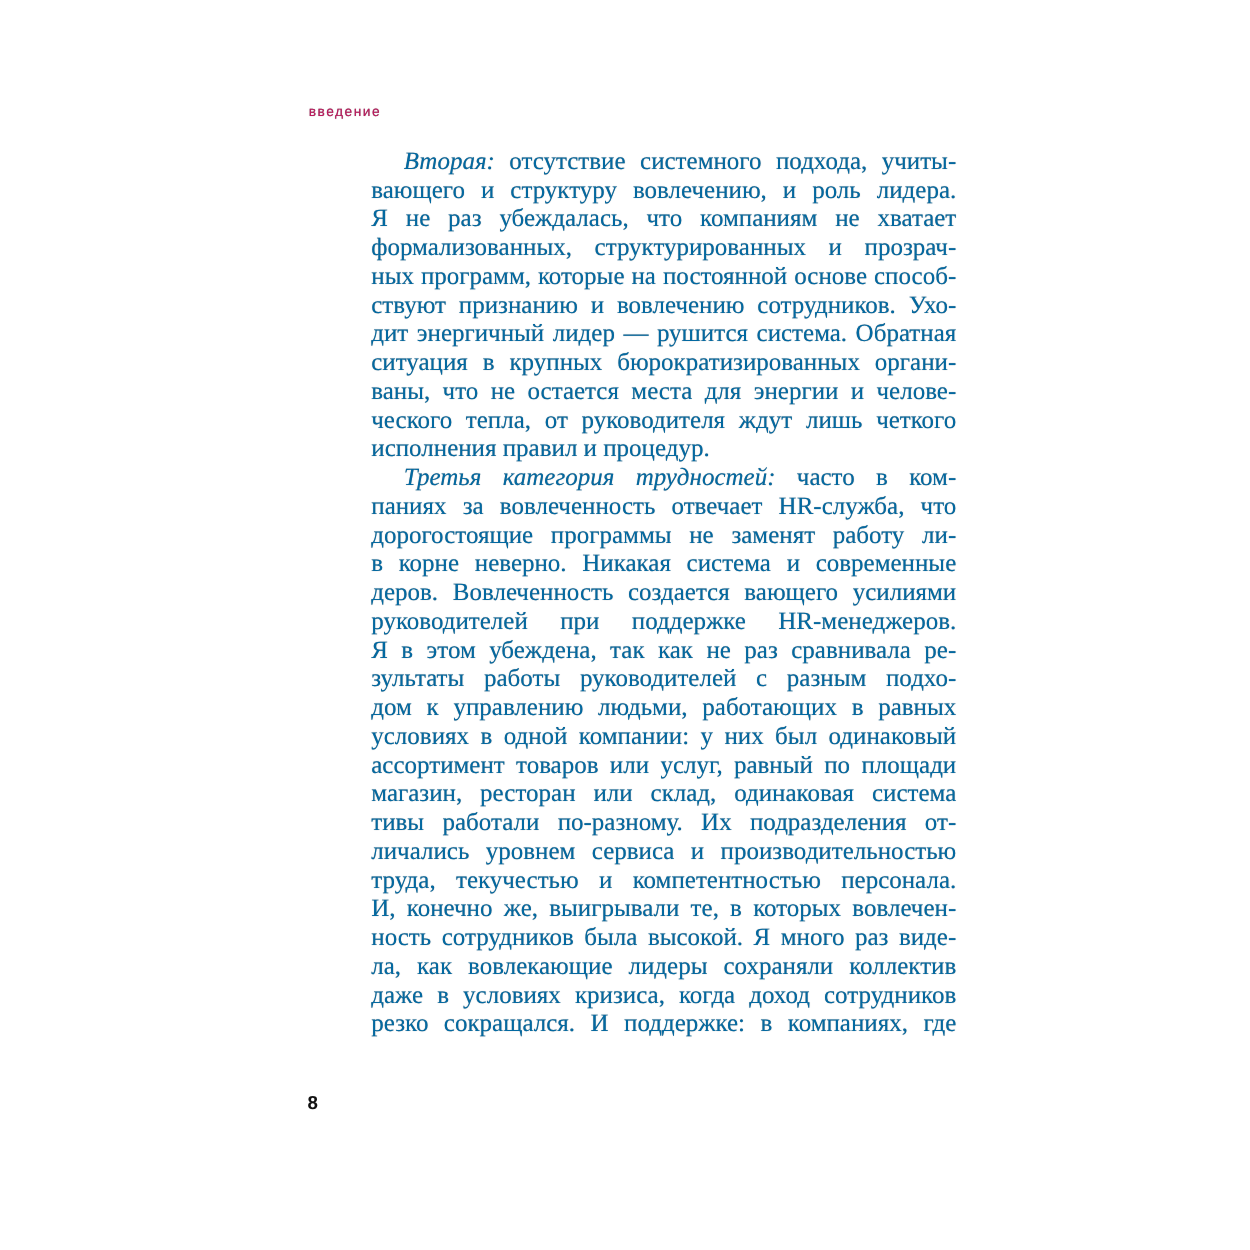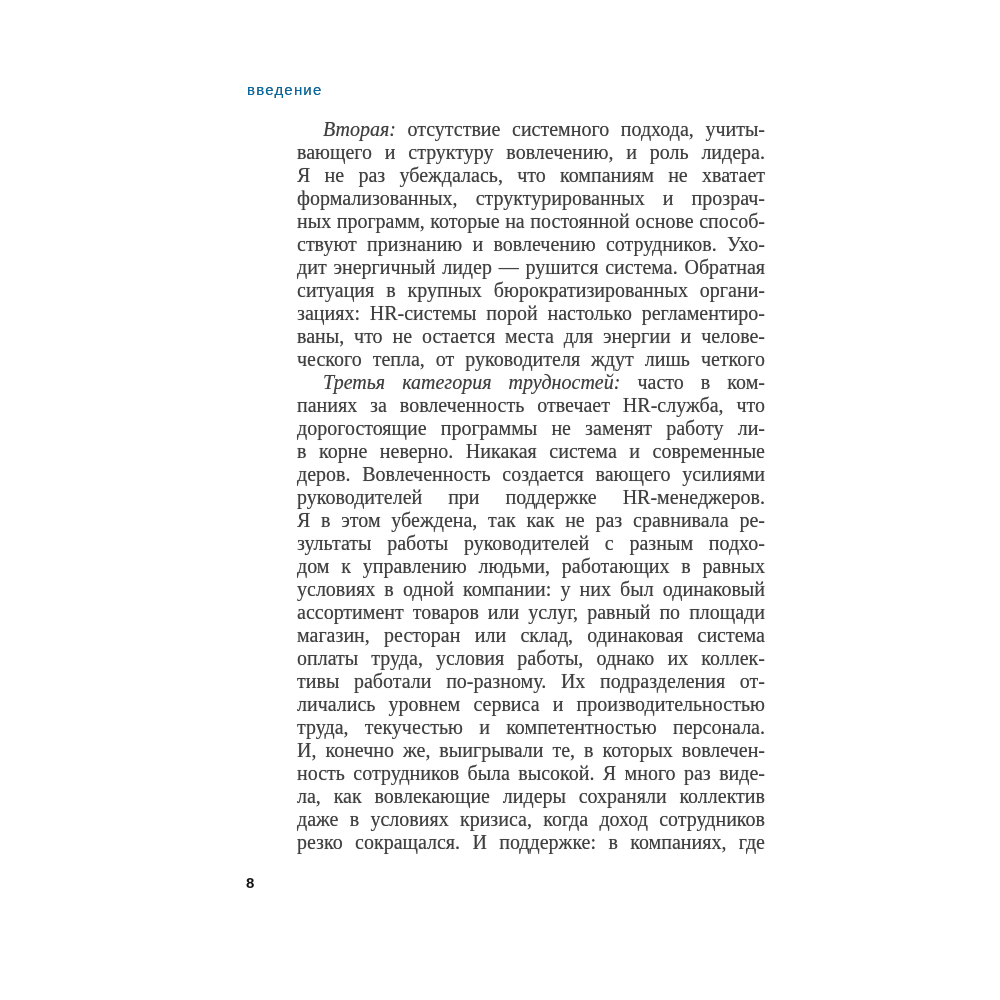--- a/index.html
+++ b/index.html
@@ -14,32 +14,32 @@
   .page {
     position: absolute;
     inset: 0;
     background: #ffffff;
   }
   .running-header {
     position: absolute;
     left: 247px;
     top: 81px;
     font-family: "Liberation Sans", sans-serif;
-    font-size: 15px;
+    font-size: 11px;
     line-height: 18px;
     letter-spacing: 1.2px;
-    color: #0369a1;
+    color: #be185d;
     text-shadow: 0 0 0.6px rgba(0,0,0,0.55);
   }
   .body-text {
     position: absolute;
     left: 297px;
     top: 118px;
     width: 468px;
-    color: #404040;
+    color: #0369a1;
     font-size: 20px;
     text-shadow: 0 0 0.7px rgba(0,0,0,0.45);
   }
   .line {
     height: 23px;
     line-height: 23px;
     text-align: justify;
     text-align-last: left;
     white-space: normal;
     overflow: visible;
@@ -66,38 +66,37 @@
   <div class="body-text" id="body-text">
       <div class="para">
         <div class="line justify first"><i>Вторая:</i> отсутствие системного подхода, учиты-</div>
         <div class="line justify">вающего и структуру вовлечению, и роль лидера.</div>
         <div class="line justify">Я не раз убеждалась, что компаниям не хватает</div>
         <div class="line justify">формализованных, структурированных и прозрач-</div>
         <div class="line justify">ных программ, которые на постоянной основе способ-</div>
         <div class="line justify">ствуют признанию и вовлечению сотрудников. Ухо-</div>
         <div class="line justify">дит энергичный лидер — рушится система. Обратная</div>
         <div class="line justify">ситуация в крупных бюрократизированных органи-</div>
-        <div class="line justify">зациях: HR-системы порой настолько регламентиро-</div>
         <div class="line justify">ваны, что не остается места для энергии и челове-</div>
         <div class="line justify">ческого тепла, от руководителя ждут лишь четкого</div>
+        <div class="line">исполнения правил и процедур.</div>
       </div>
       <div class="para">
         <div class="line justify first"><i>Третья категория трудностей:</i> часто в ком-</div>
         <div class="line justify">паниях за вовлеченность отвечает HR-служба, что</div>
         <div class="line justify">дорогостоящие программы не заменят работу ли-</div>
         <div class="line justify">в корне неверно. Никакая система и современные</div>
         <div class="line justify">деров. Вовлеченность создается вающего усилиями</div>
         <div class="line justify">руководителей при поддержке HR-менеджеров.</div>
         <div class="line justify">Я в этом убеждена, так как не раз сравнивала ре-</div>
         <div class="line justify">зультаты работы руководителей с разным подхо-</div>
         <div class="line justify">дом к управлению людьми, работающих в равных</div>
         <div class="line justify">условиях в одной компании: у них был одинаковый</div>
         <div class="line justify">ассортимент товаров или услуг, равный по площади</div>
         <div class="line justify">магазин, ресторан или склад, одинаковая система</div>
-        <div class="line justify">оплаты труда, условия работы, однако их коллек-</div>
         <div class="line justify">тивы работали по-разному. Их подразделения от-</div>
         <div class="line justify">личались уровнем сервиса и производительностью</div>
         <div class="line justify">труда, текучестью и компетентностью персонала.</div>
         <div class="line justify">И, конечно же, выигрывали те, в которых вовлечен-</div>
         <div class="line justify">ность сотрудников была высокой. Я много раз виде-</div>
         <div class="line justify">ла, как вовлекающие лидеры сохраняли коллектив</div>
         <div class="line justify">даже в условиях кризиса, когда доход сотрудников</div>
         <div class="line justify">резко сокращался. И поддержке: в компаниях, где</div>
       </div>
     </div>

